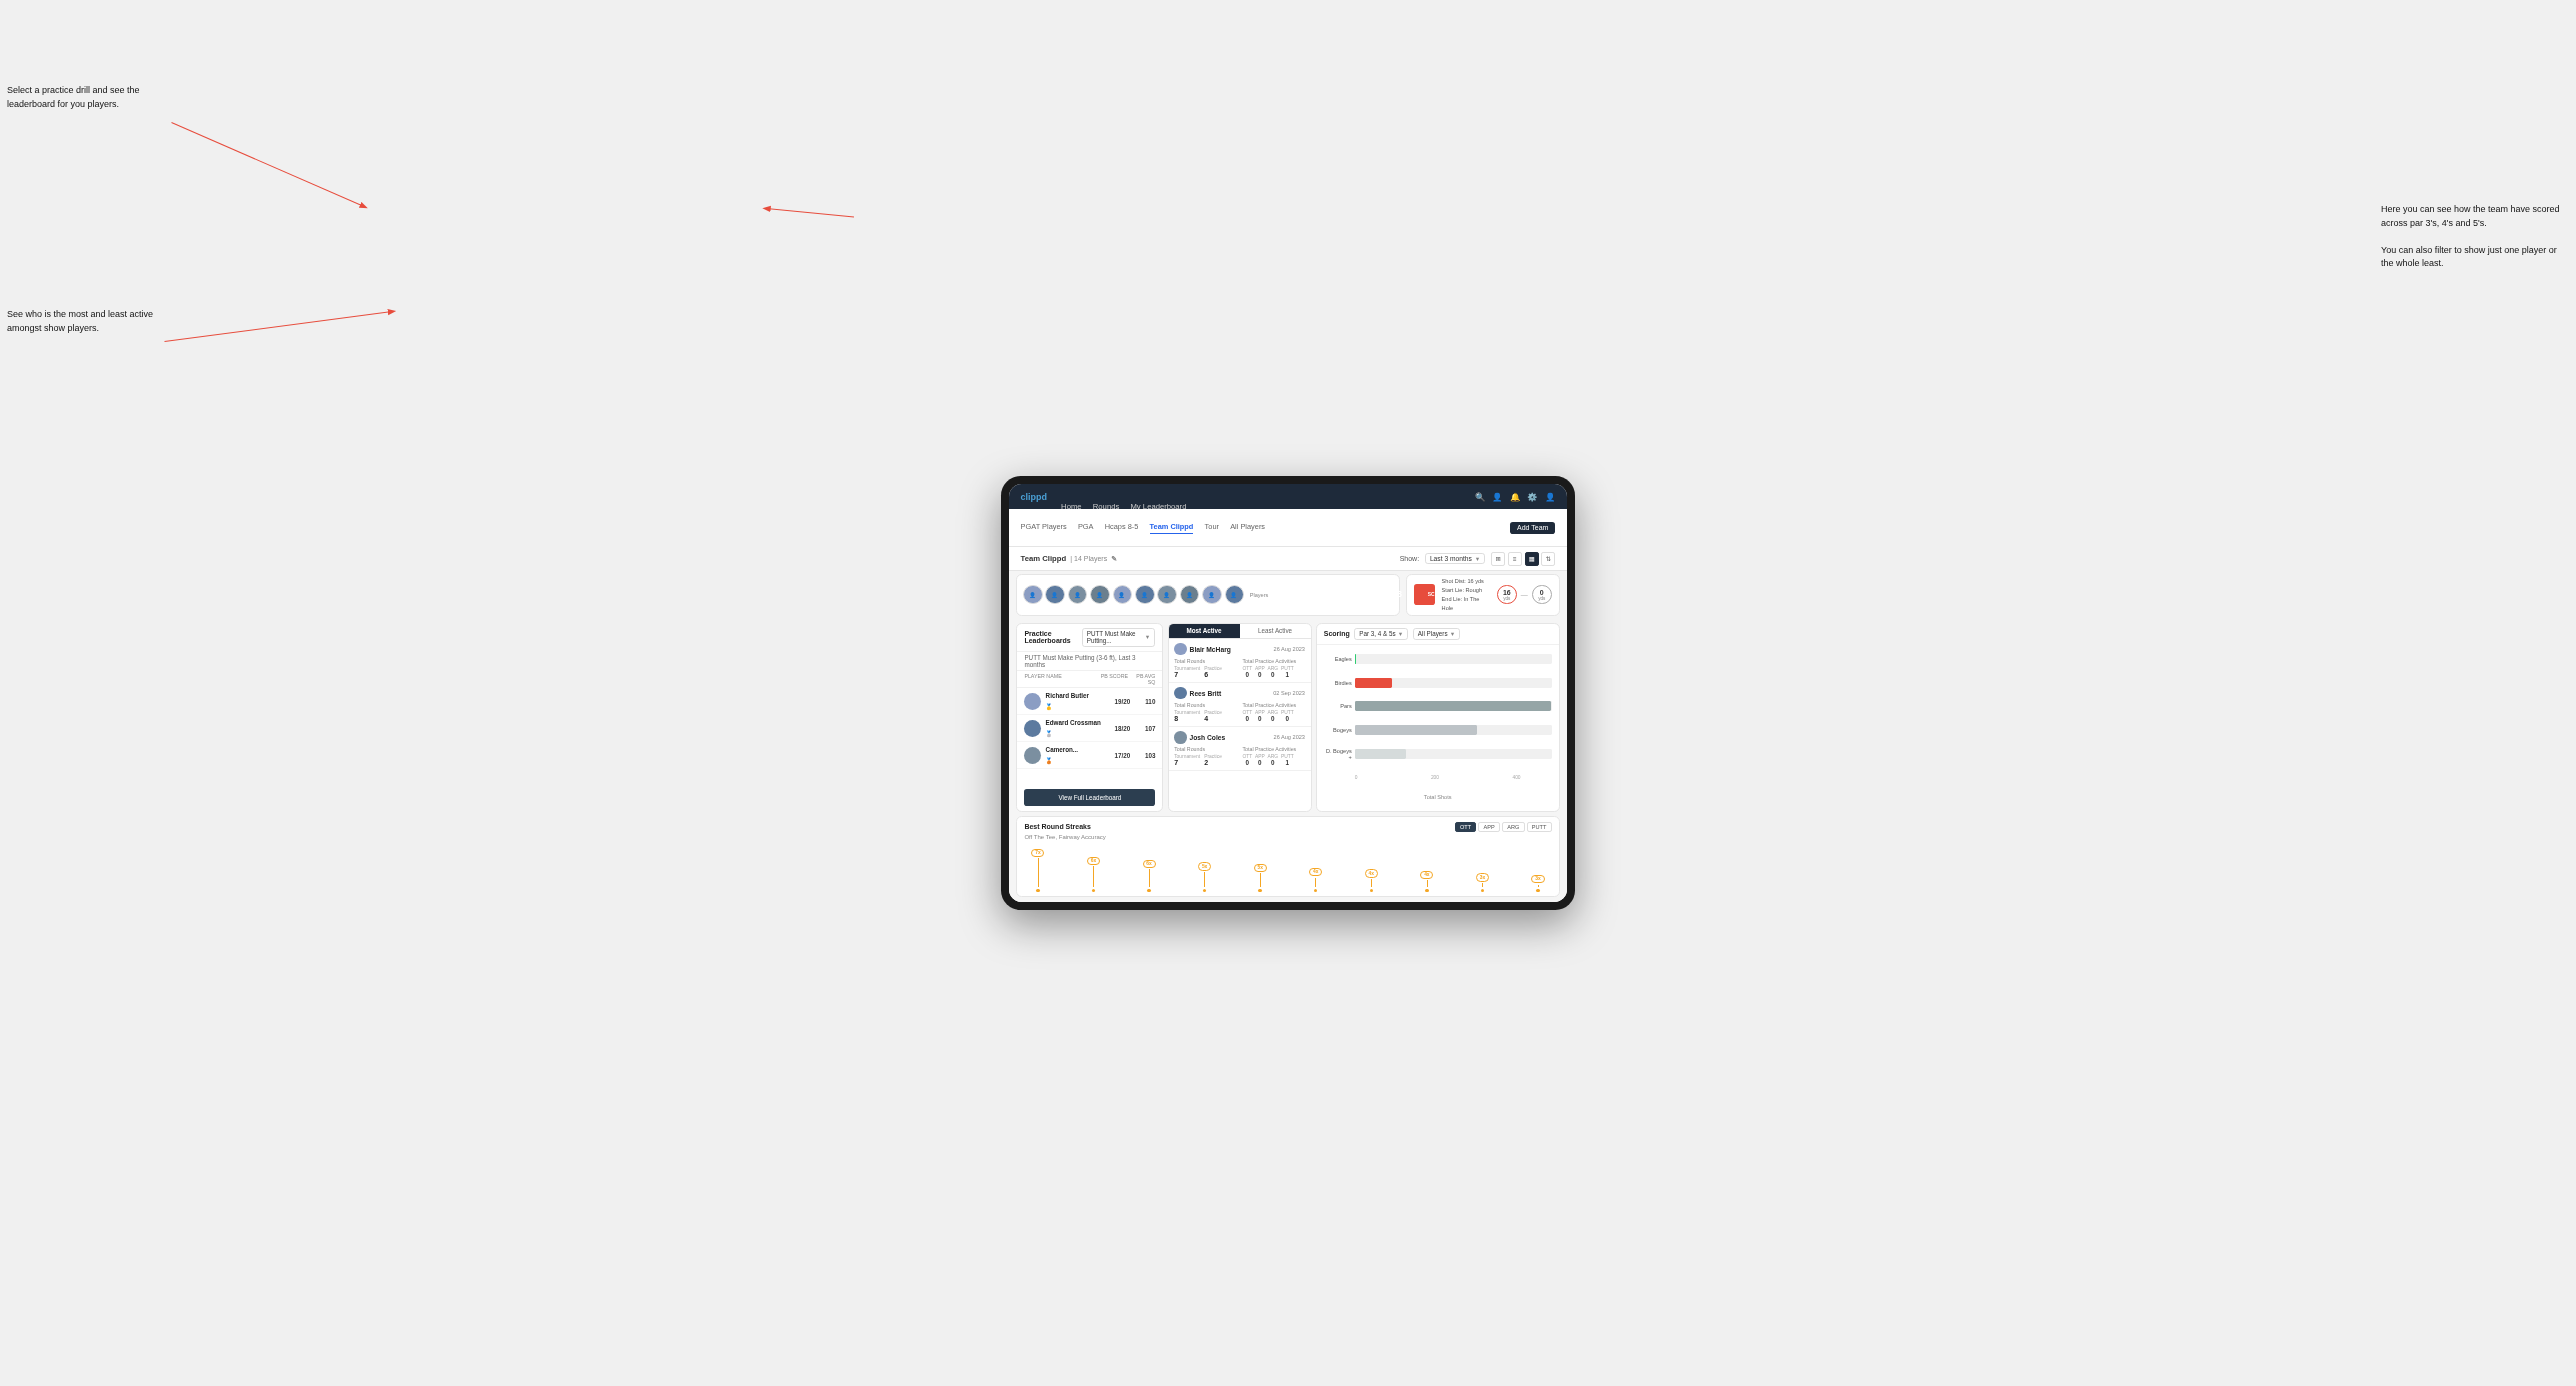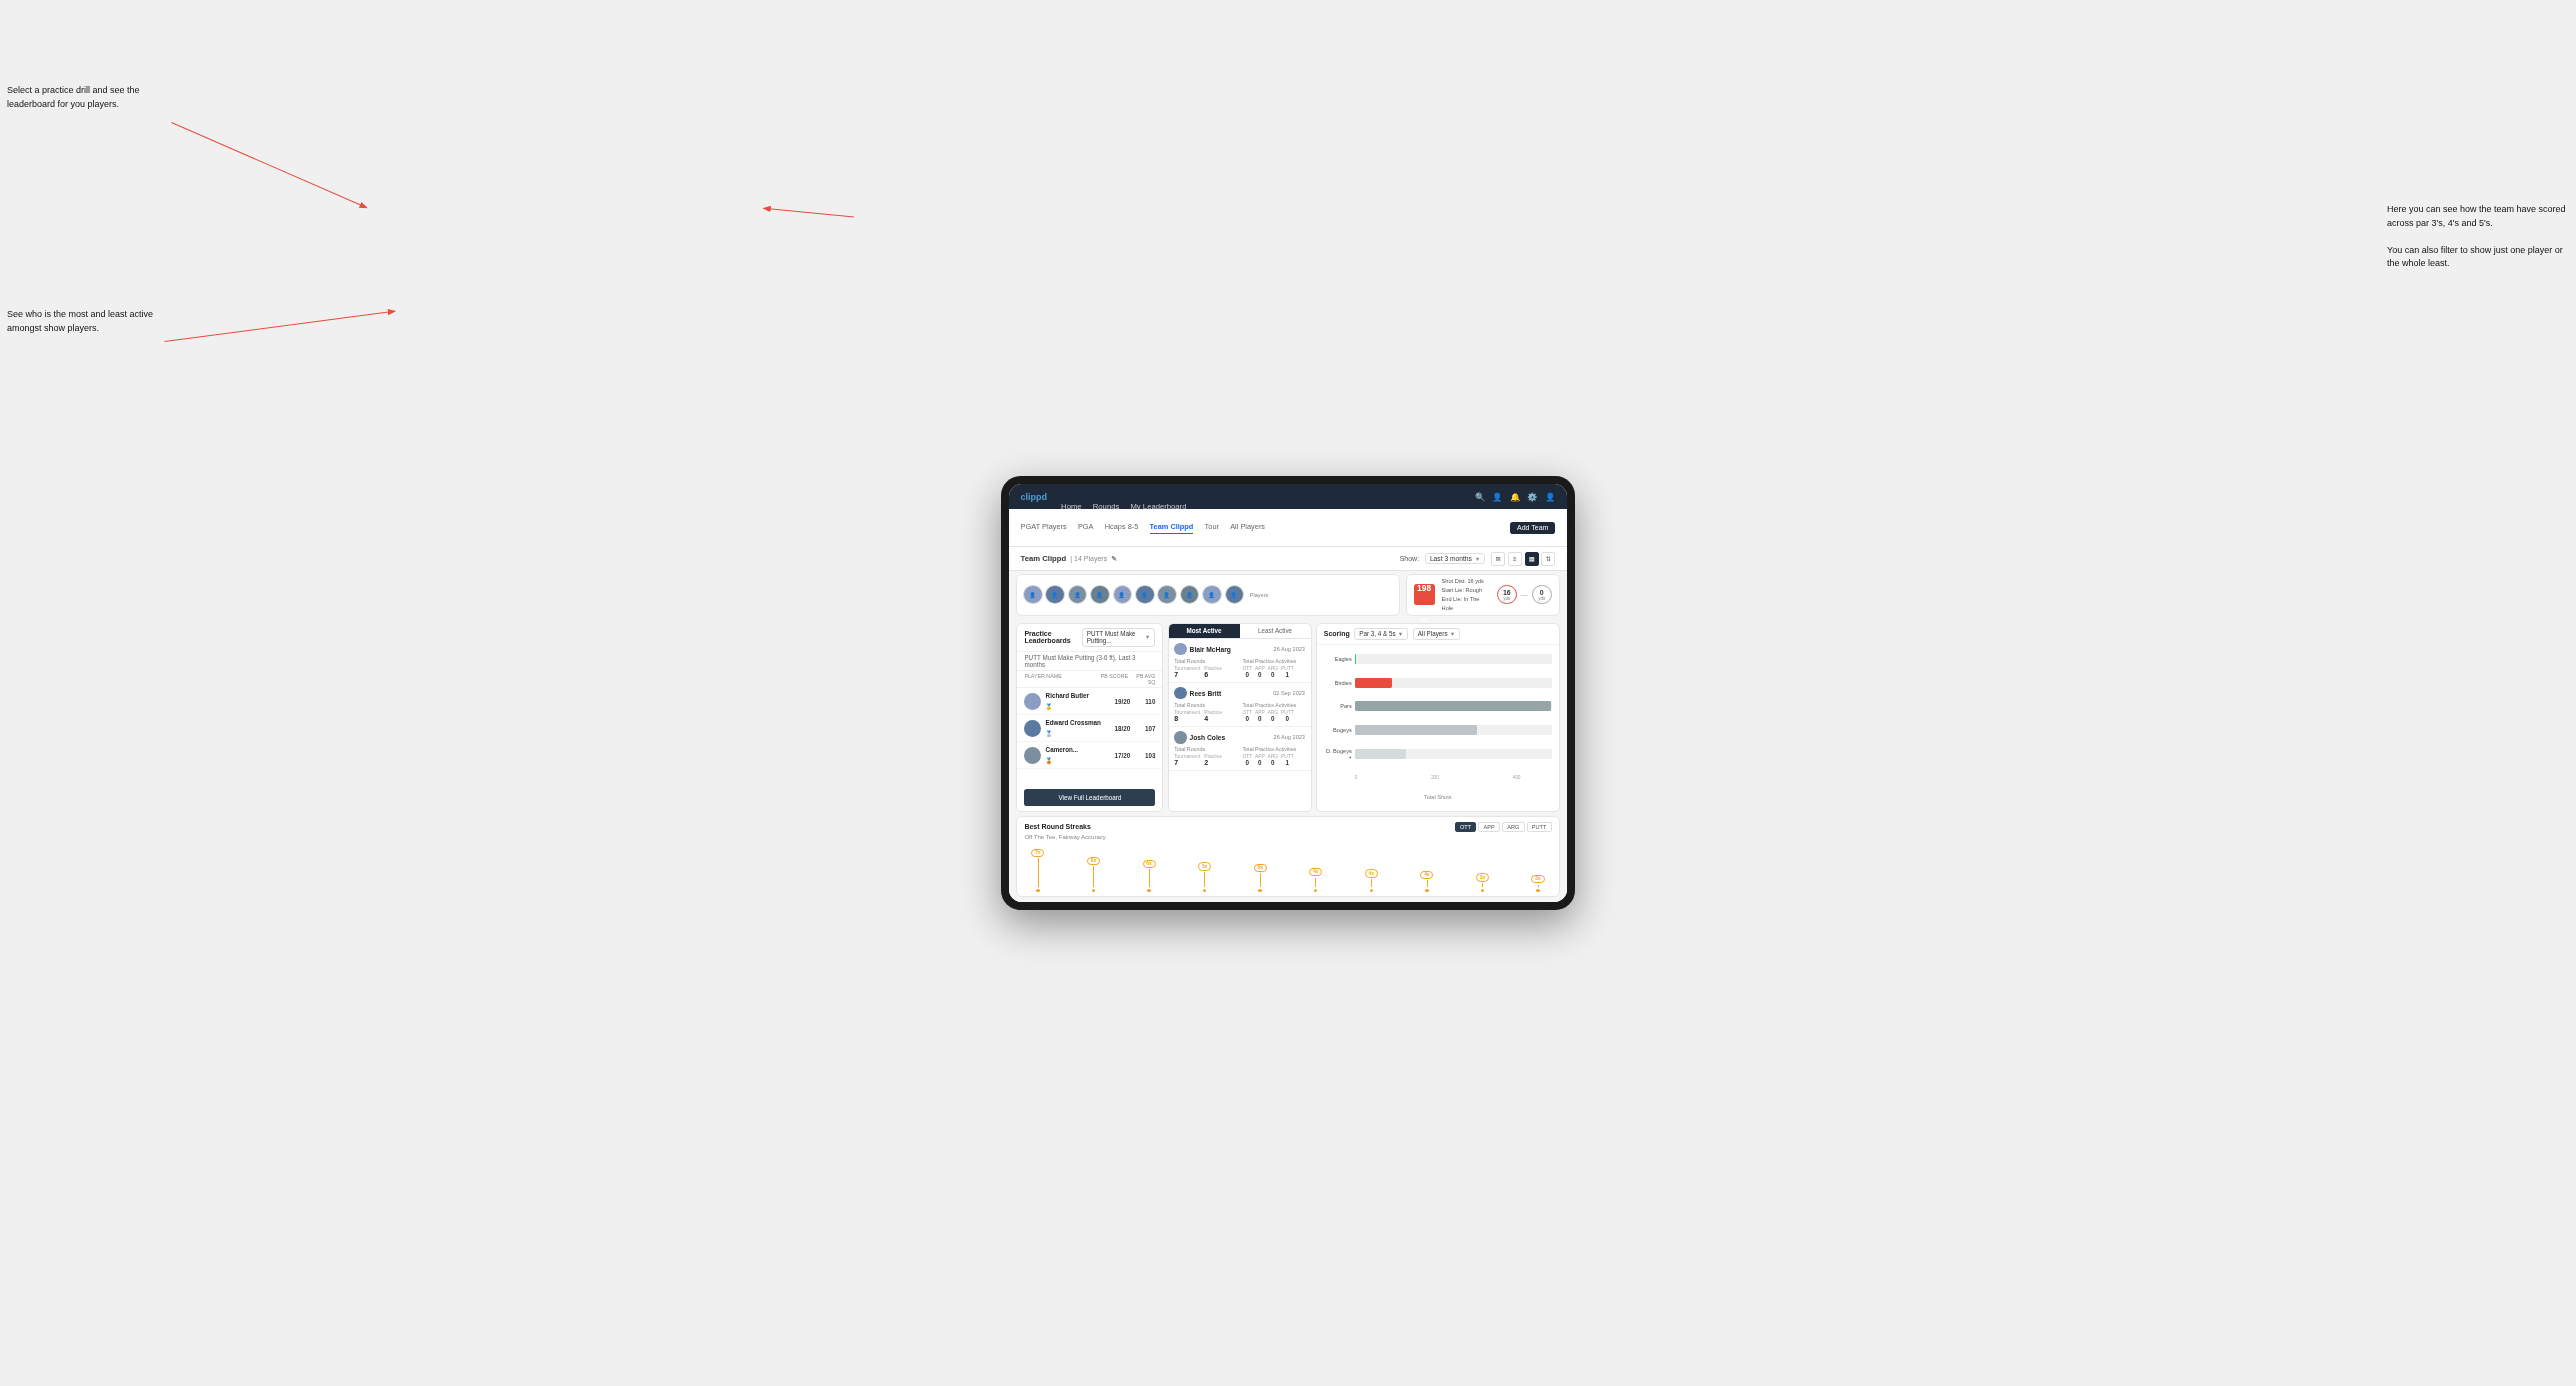--- a/index.html
+++ b/index.html
@@ -17,21 +17,21 @@
     
     .annotation {
       position: absolute;
       font-size: 9px;
       color: #111;
       line-height: 1.5;
       max-width: 154px;
     }
     .annotation-tl { top: 84px; left: 7px; }
     .annotation-bl { top: 308px; left: 7px; }
-    .annotation-tr { top: 203px; right: 7px; max-width: 182px; }
+    .annotation-tr { top: 203px; right: 13px; max-width: 182px; }
 
     
     .arrows-svg {
       position: absolute;
       top: 0; left: 0;
       width: 100%; height: 100%;
       pointer-events: none;
     }
 
     
@@ -494,23 +494,23 @@
       height: 42px;
       margin-bottom: 0;
     }
     .shot-badge {
       background: #e74c3c;
       color: #fff;
       width: 21px;
       height: 21px;
       border-radius: 2.8px;
       display: flex;
-      flex-direction: column;
-      align-items: center;
-      justify-content: space-between;
+      flex-direction: row;
+      align-items: center;
+      justify-content: flex-end;
       font-size: 5.6px;
       font-weight: 700;
       gap: 26px;
     }
     .shot-badge-num {
       font-size: 8.4px;
       font-weight: 800;
       line-height: 1;
     }
     .shot-details {

